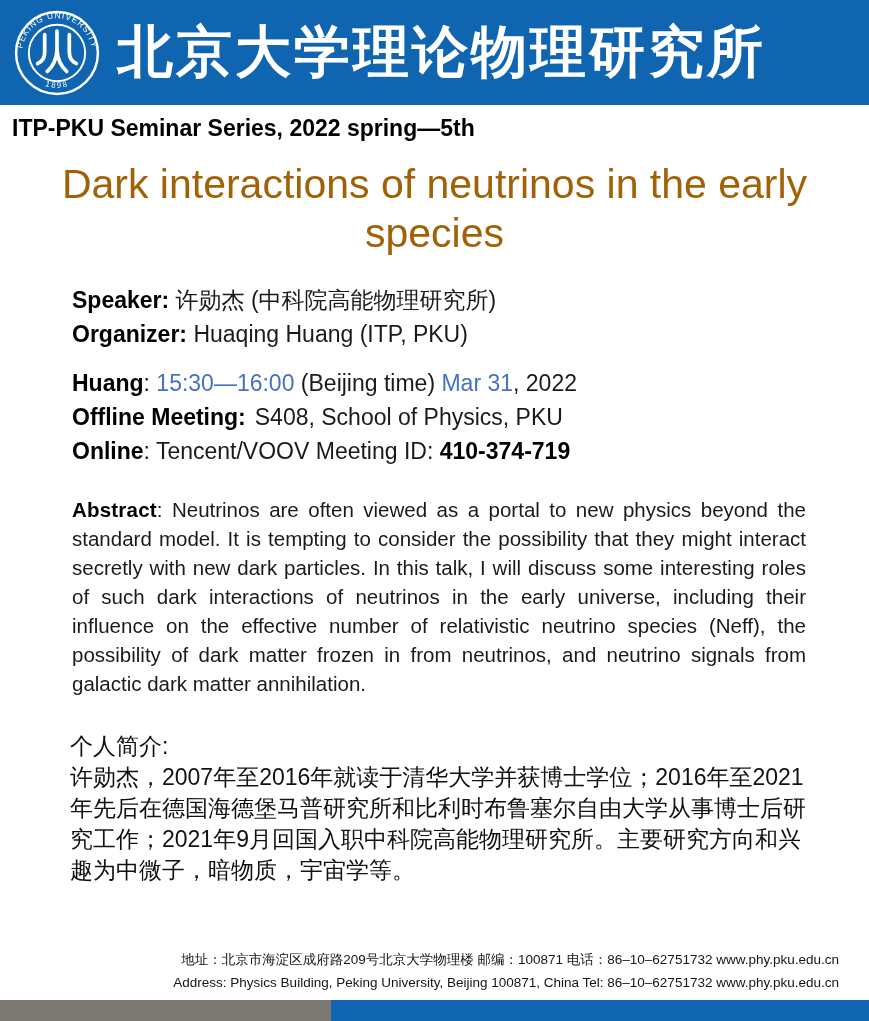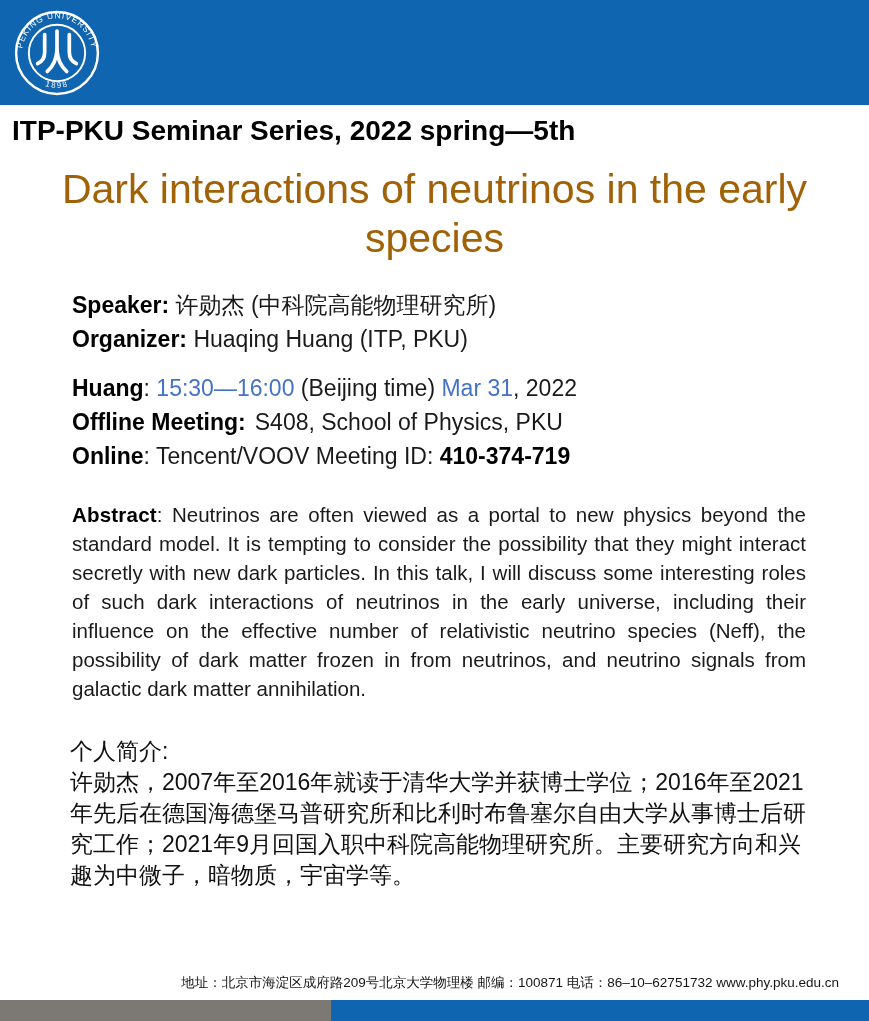--- a/index.html
+++ b/index.html
@@ -29,21 +29,21 @@
     font-weight: bold;
     font-size: 56px;
     letter-spacing: 3px;
     margin-left: 16px;
     white-space: nowrap;
   }
 
   
   .series {
     margin: 10px 0 16px 12px;
-    font-size: 28px;
+    font-size: 23px;
     font-weight: bold;
     color: #000;
   }
 
   
   .title {
     margin: 18px 28px 0;
     text-align: center;
     color: #a16207;
     font-size: 41px;
@@ -112,20 +112,21 @@
       <text font-size="9.5" fill="#ffffff" letter-spacing="1.1" font-family="Liberation Sans, sans-serif"><textPath href="#arcTop" startOffset="50%" text-anchor="middle">PEKING UNIVERSITY</textPath></text>
       <text font-size="9" fill="#ffffff" letter-spacing="2" font-family="Liberation Sans, sans-serif"><textPath href="#arcBot" startOffset="50%" text-anchor="middle">1898</textPath></text>
       <g stroke="#ffffff" stroke-width="4.2" fill="none" stroke-linecap="round">
         <path d="M -14,-21 L -14,-1 Q -14,9 -22,12"></path>
         <path d="M 14,-21 L 14,-1 Q 14,9 22,12"></path>
         <path d="M 0,-25 L 0,-3"></path>
         <path d="M 0,-3 Q -1,12 -11,21"></path>
         <path d="M 0,-3 Q 1,12 11,21"></path>
       </g>
     </svg>
+    <div class="institute-name">北京大学理论物理研究所</div>
   </header>
 
   <div class="series">ITP-PKU Seminar Series, 2022 spring—5th</div>
 
   <h1 class="title"><span>Dark interactions of neutrinos in the early</span><br><span>species</span></h1>
 
   <div class="details">
     <div class="line"><span class="bold">Speaker: </span><span>许勋杰 (中科院高能物理研究所)</span></div>
     <div class="line"><span class="bold">Organizer: </span><span>Huaqing Huang (ITP, PKU)</span></div>
     <div class="line group-gap"><span class="bold">Huang</span><span>: </span><span class="blue-txt">15:30—16:00</span><span> (Beijing time) </span><span class="blue-txt">Mar 31</span><span>, 2022</span></div>
@@ -135,20 +136,21 @@
 
   <p class="abstract"><span class="bold">Abstract</span><span>: Neutrinos are often viewed as a portal to new physics beyond the standard model. It is tempting to consider the possibility that they might interact secretly with new dark particles. In this talk, I will discuss some interesting roles of such dark interactions of neutrinos in the early universe, including their influence on the effective number of relativistic neutrino species (Neff), the possibility of dark matter frozen in from neutrinos, and neutrino signals from galactic dark matter annihilation.</span></p>
 
   <div class="bio">
     <div>个人简介:</div>
     <div>许勋杰，2007年至2016年就读于清华大学并获博士学位；2016年至2021年先后在德国海德堡马普研究所和比利时布鲁塞尔自由大学从事博士后研究工作；2021年9月回国入职中科院高能物理研究所。主要研究方向和兴趣为中微子，暗物质，宇宙学等。</div>
   </div>
 
   <footer class="footer">
     <div>地址：北京市海淀区成府路209号北京大学物理楼 邮编：100871 电话：86–10–62751732 www.phy.pku.edu.cn</div>
+    <div>Address: Physics Building, Peking University, Beijing 100871, China Tel: 86–10–62751732 www.phy.pku.edu.cn</div>
   </footer>
 
   <div class="bottom-bar">
     <div class="seg-gray"></div>
     <div class="seg-blue"></div>
   </div>
 
 </div>
 
 </body></html>

